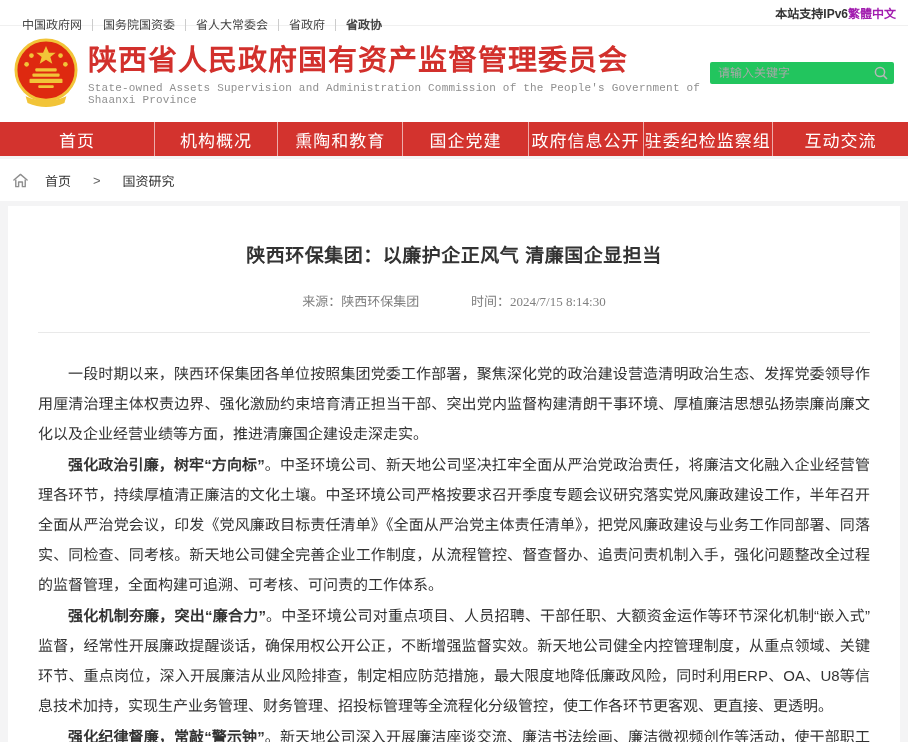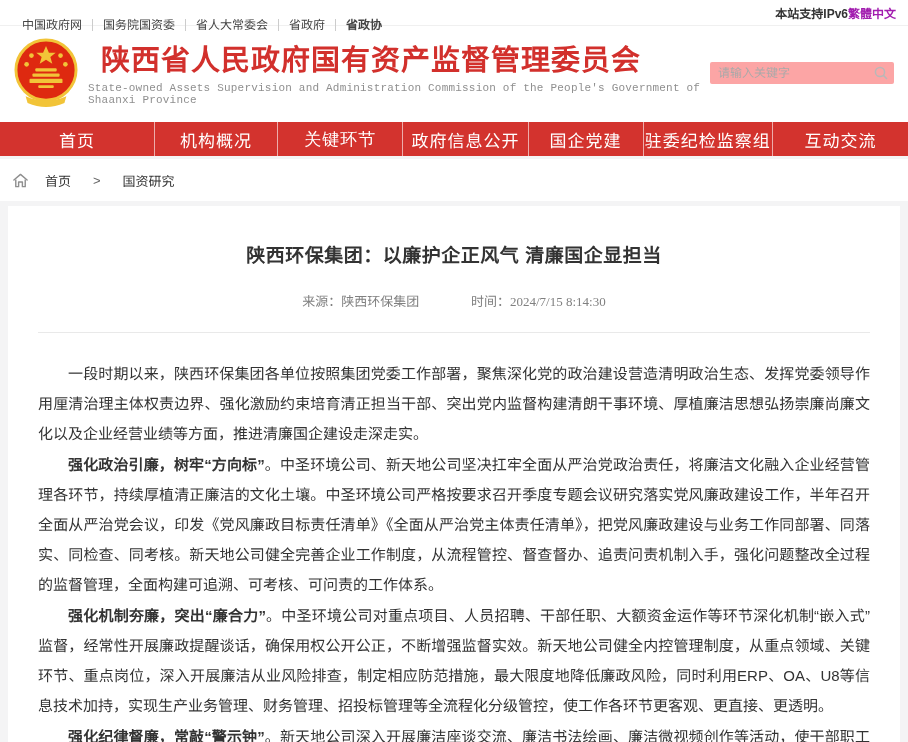--- a/index.html
+++ b/index.html
@@ -34,29 +34,29 @@
   .header {
     background:#fff;
     height:96px;
     display:flex; align-items:center;
     padding:0 14px;
   }
   .emblem { width:64px; height:72px; flex:0 0 auto; margin-right:10px; }
   .brand { display:flex; flex-direction:column; justify-content:center; }
   .brand-title {
     color:#d2302c; font-size:29px; font-weight:bold;
-    letter-spacing:1px; line-height:34px;margin-left:13px;
+    letter-spacing:1px; line-height:34px;
   }
   .brand-sub {
     color:#8f8f8f; font-size:11px; margin-top:5px; letter-spacing:0.2px;font-family:Liberation Mono, monospace;
   }
   .search-box {
     margin-left:auto; align-self:flex-start; margin-top:36px;
     width:184px; height:22px;
-    background:#fca5a5; border-radius:2px;
+    background:#22c55e; border-radius:2px;
     display:flex; align-items:center; padding:0 8px;
   }
   .search-box input {
     border:none; outline:none; background:transparent;
     flex:1; font-size:12px; color:#555;
     font-family:"Liberation Sans","DejaVu Sans",sans-serif;
   }
   .search-box input::placeholder { color:#a9a9a9; }
   .search-btn { width:16px; height:16px; cursor:pointer; flex:0 0 auto; }
   
@@ -169,23 +169,23 @@
       <circle cx="7" cy="7" r="4.6" fill="none" stroke="#b8b8b8" stroke-width="1.5"></circle>
       <line x1="10.4" y1="10.4" x2="14" y2="14" stroke="#b8b8b8" stroke-width="1.5"></line>
     </svg>
   </div>
 </div>
 
 <div class="nav">
 
 <a>首页</a>
     <a>机构概况</a>
-    <a>关键环节</a>
+    <a>熏陶和教育</a>
+    <a>国企党建</a>
     <a>政府信息公开</a>
-    <a>国企党建</a>
     <a>驻委纪检监察组</a>
     <a>互动交流</a>
   </div>
 
 <div class="breadcrumb">
   <svg class="home-icon" viewBox="0 0 18 18">
     <path d="M2 8.5 L9 2.5 L16 8.5" fill="none" stroke="#8f8f8f" stroke-width="1.5" stroke-linecap="round" stroke-linejoin="round"></path>
     <path d="M4 8 L4 15.5 L7 15.5 L7 10.5 L11 10.5 L11 15.5 L14 15.5 L14 8" fill="none" stroke="#8f8f8f" stroke-width="1.5" stroke-linejoin="round"></path>
   </svg>
   <a>首页</a>

